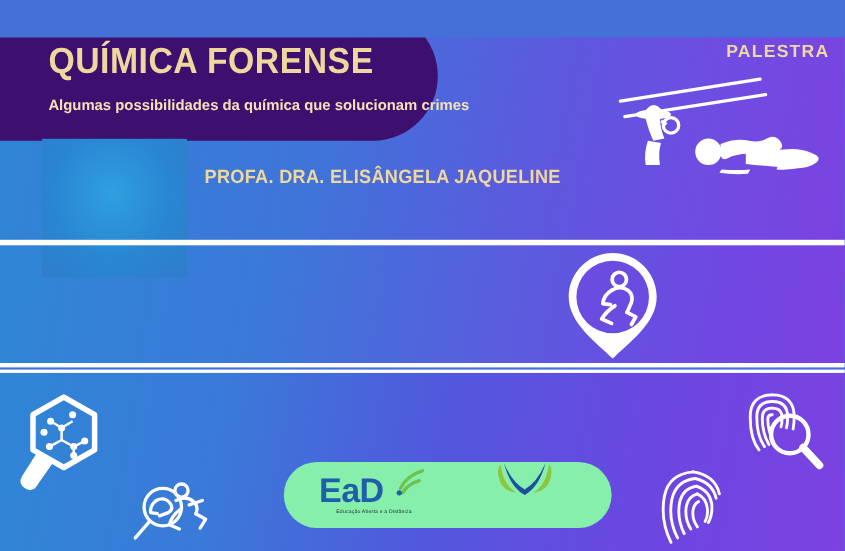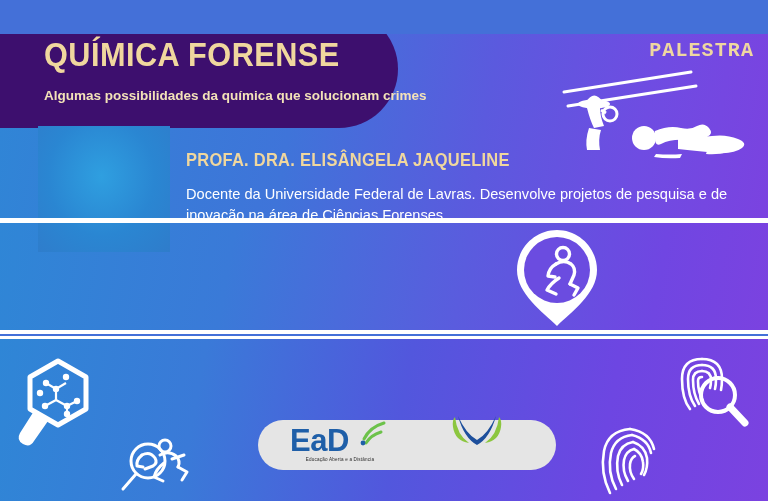--- a/index.html
+++ b/index.html
@@ -35,23 +35,23 @@
     transform:scaleX(0.93); transform-origin:left center;
     white-space:nowrap; z-index:4;
   }
   .title-sub {
     position:absolute; left:44px; top:54px;
     font-size:13.5px; font-weight:bold; color:#f3e2b8;
     white-space:nowrap; z-index:4;
   }
   .palestra {
     position:absolute; right:14px; top:5px;
-    font-size:20px; font-weight:bold; letter-spacing:1.1px;
+    font-size:16px; font-weight:bold; letter-spacing:1.1px;
     color:#efd7a0; z-index:5;
-    font-family:Liberation Mono, monospace;
+    font-family:Liberation Sans, sans-serif;
     white-space:nowrap;
   }
 
   
   .photo-wrap {
     position:absolute; left:38px; top:92px; width:132px; height:126px;
     overflow:hidden; z-index:4;
   }
   .photo-bg {
     position:absolute; inset:0;
@@ -88,22 +88,22 @@
 
   
   .band-foot {
     position:absolute; left:0; top:339px; width:768px; height:162px;
     background:linear-gradient(100deg,#2f86d6 0%,#3a7ad8 26%,#5257dd 52%,#6d46e2 78%,#7b42e0 100%);
     overflow:hidden;
   }
 
   
   .logo-pill {
-    position:absolute; left:258px; top:420px; width:298px; height:50px;
-    background:#e5e5e5; border-radius:34px; z-index:7;
+    position:absolute; left:258px; top:420px; width:298px; height:60px;
+    background:#86efac; border-radius:34px; z-index:7;
     display:flex; align-items:center; justify-content:center; gap:26px;
   }
   .ead-logo { position:relative; width:112px; height:48px; }
   .ead-word {
     position:absolute; left:6px; top:2px;
     font-size:31px; font-weight:bold; color:#1f5fa8;
     letter-spacing:-0.5px; font-family:"Liberation Sans", sans-serif;
   }
   .ead-tag {
     position:absolute; left:0; top:36px; width:112px; text-align:center;
@@ -182,21 +182,20 @@
         <path d="M70 41.5 q5 -2.5 10 0.5" stroke="#4a3021" stroke-width="1.6" fill="none"></path>
 
         <path d="M66 52 q-2 6 1 8" stroke="#c89068" stroke-width="1.4" fill="none"></path>
 
         <path d="M57 64 q9 7 18 0 q-9 4 -18 0 z" fill="#ffffff"></path>
         <path d="M57 64 q9 8 18 0" stroke="#a8603f" stroke-width="1.3" fill="none"></path>
       </svg>
     </div>
 
     <div class="sp-name">PROFA. DRA. ELISÂNGELA JAQUELINE</div>
-    <div class="sp-bio">Docente da Universidade Federal de Lavras. Desenvolve projetos de pesquisa e de inovação na área de Ciências Forenses.</div>
   </div>
 
   <div class="divider div-a"></div>
 
   <div class="band-date">
     <svg class="deco" style="left:509px; top:5px;" width="96" height="100" viewBox="0 0 96 100">
       <path d="M48 2 C26 2 8 20 8 42 C8 66 34 84 48 98 C62 84 88 66 88 42 C88 20 70 2 48 2 Z" fill="#ffffff"></path>
       <circle cx="48" cy="42" r="33" fill="#6b4ce0"></circle>
       <g stroke="#ffffff" stroke-width="3.4" fill="none" stroke-linejoin="round" stroke-linecap="round">
         <circle cx="54" cy="26" r="6.5"></circle>

